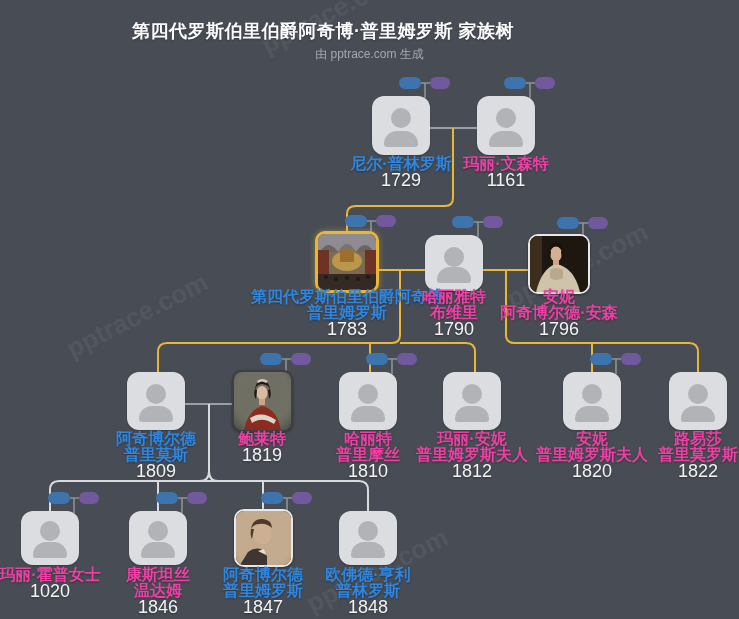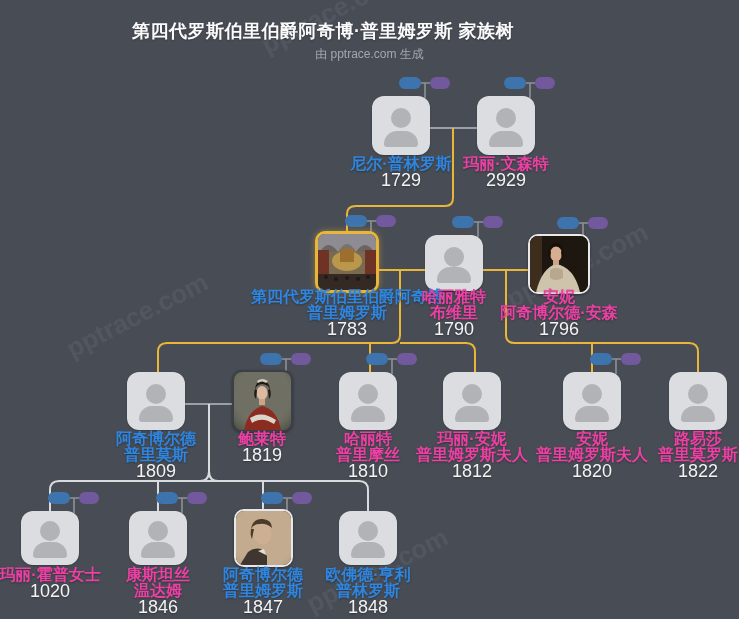--- a/index.html
+++ b/index.html
@@ -251,21 +251,21 @@
   <span class="head"></span>
   <span class="torso"></span>
 </div>
 
 <div class="abs lbl" style="left:401px;top:156px;">
   <div class="name m">尼尔·普林罗斯</div>
   <div class="year">1729</div>
 </div>
 <div class="abs lbl" style="left:506px;top:156px;">
   <div class="name f">玛丽·文森特</div>
-  <div class="year">2929</div>
+  <div class="year">1161</div>
 </div>
 
 <div class="abs lbl" style="left:347px;top:289px;">
   <div class="name m">第四代罗斯伯里伯爵阿奇博</div>
   <div class="name m">普里姆罗斯</div>
   <div class="year">1783</div>
 </div>
 <div class="abs lbl" style="left:454px;top:289px;">
   <div class="name f">哈丽雅特</div>
   <div class="name f">布维里</div>

